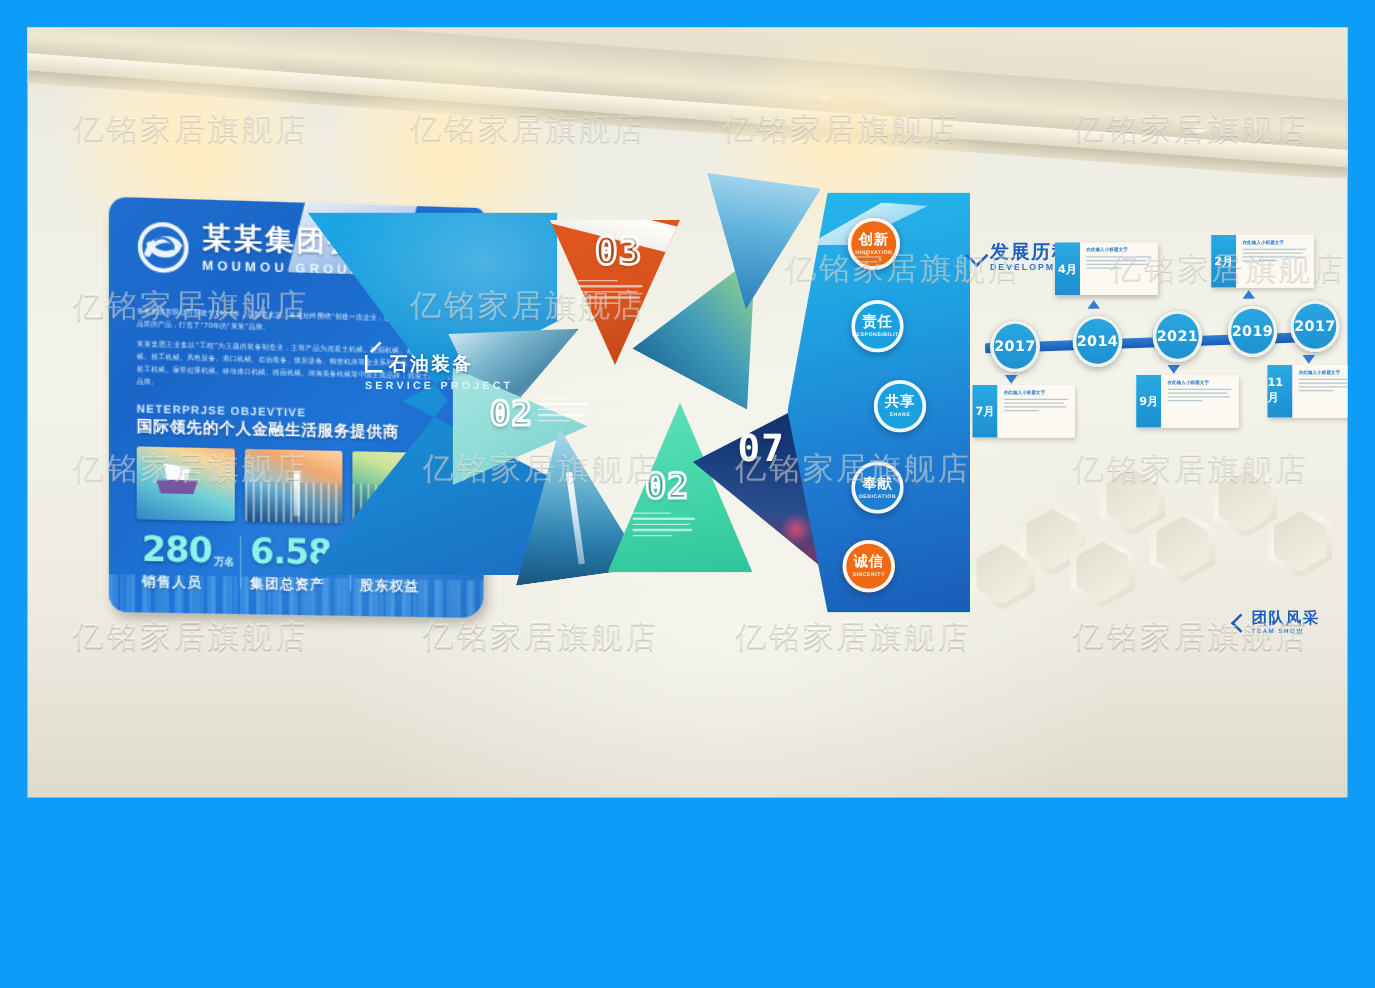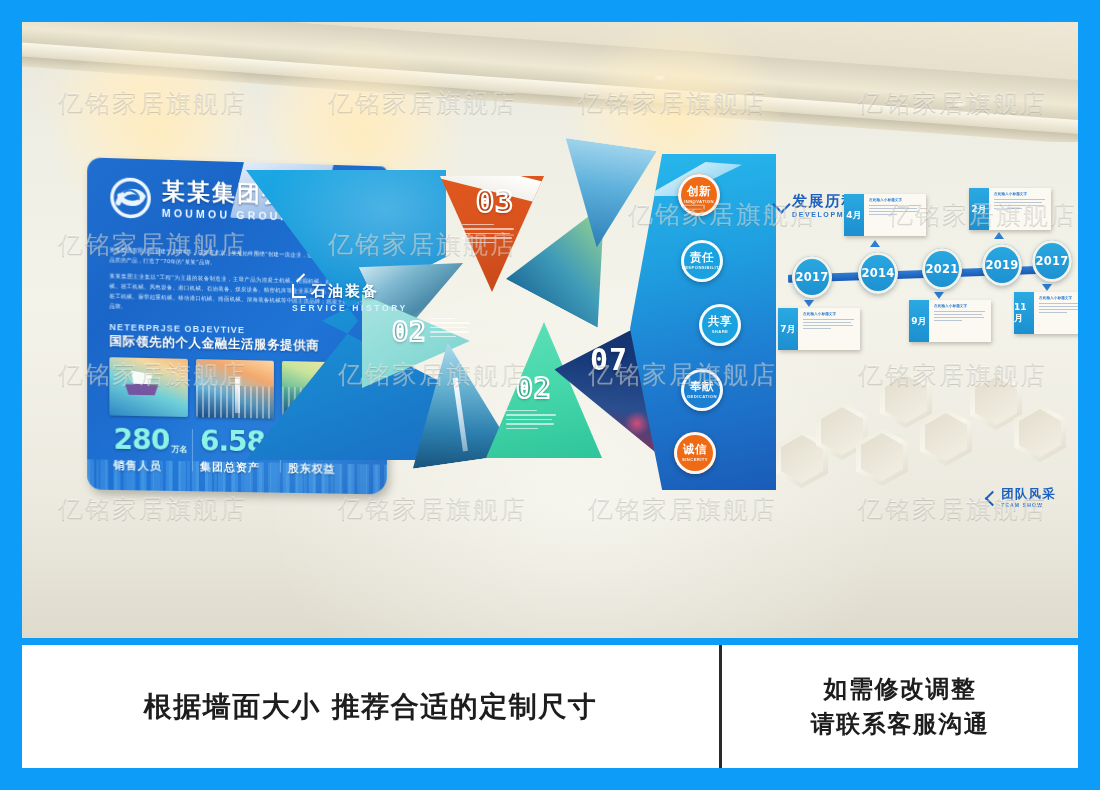--- a/index.html
+++ b/index.html
@@ -343,21 +343,21 @@
         </div>
         <div class="stat-divider" style="left:104px;"></div>
         <div class="stat-divider" style="left:192px;"></div>
       </div>
 
       <div id="svc"></div>
       <div id="svc-txt">
         <div id="svc-cn">
           <span class="tick"></span><span>石油装备</span>
         </div>
-        <div id="svc-en">SERVICE HISTORY</div>
+        <div id="svc-en">SERVICE PROJECT</div>
       </div>
 
       <div id="pin">
 
         <div class="petal p-tri-right" style="left:4px;top:96px;width:96px;height:84px;transform:rotate(-26deg);
                     background:linear-gradient(170deg,#cfe8f2 0%,#7db7cf 35%,#4a8aa8 70%,#d9c9a8 100%);"></div>
 
         <div class="petal p-tri-down" style="left:72px;top:30px;width:104px;height:116px;
                     background:linear-gradient(165deg,#e0581f 0%,#d9521d 55%,#c2461a 100%);">
         </div>
@@ -558,23 +558,14 @@
     <div class="wmk" style="left:338px; top:358px;">亿铭家居旗舰店</div>
     <div class="wmk" style="left:588px; top:358px;">亿铭家居旗舰店</div>
     <div class="wmk" style="left:858px; top:358px;">亿铭家居旗舰店</div>
     <div class="wmk" style="left:58px;  top:492px;">亿铭家居旗舰店</div>
     <div class="wmk" style="left:338px; top:492px;">亿铭家居旗舰店</div>
     <div class="wmk" style="left:588px; top:492px;">亿铭家居旗舰店</div>
     <div class="wmk" style="left:858px; top:492px;">亿铭家居旗舰店</div>
   </div>
 
 
-  <div id="banner">
-    <div id="bl">
-      <div class="btxt">根据墙面大小 推荐合适的定制尺寸</div>
-    </div>
-    <div id="br">
-      <div class="btxt sm">如需修改调整</div>
-      <div class="btxt sm">请联系客服沟通</div>
-    </div>
-  </div>
 
 </div>
 
 </body></html>

